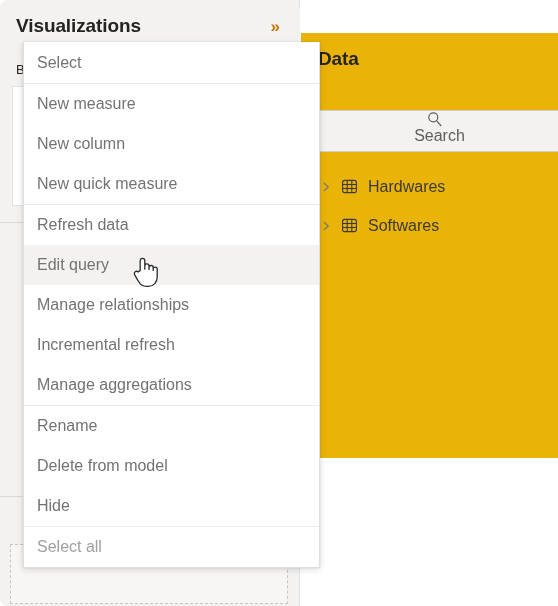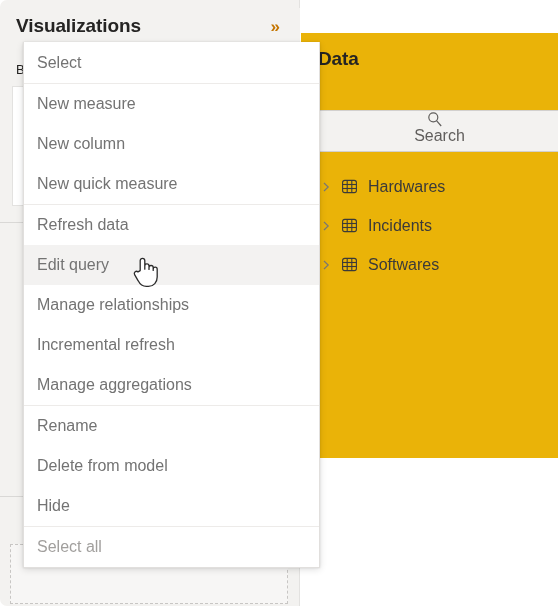--- a/index.html
+++ b/index.html
@@ -319,37 +319,20 @@
             <rect x="1.6" y="2.4" width="13.8" height="12.2" rx="2.2"></rect>
             <line x1="1.6" y1="6.5" x2="15.4" y2="6.5"></line>
             <line x1="1.6" y1="10.5" x2="15.4" y2="10.5"></line>
             <line x1="6.2" y1="2.4" x2="6.2" y2="14.6"></line>
             <line x1="10.8" y1="2.4" x2="10.8" y2="14.6"></line>
           </svg>
         </span>
         <span class="tree-label">Hardwares</span>
       </div>
 
-      <div class="tree-item">
-        <span class="tree-chevron">
-          <svg width="12" height="12" viewBox="0 0 12 12" fill="none" stroke="currentColor" stroke-width="1.2">
-            <polyline points="4,2 8.2,6 4,10"></polyline>
-          </svg>
-        </span>
-        <span class="table-icon">
-          <svg width="17" height="17" viewBox="0 0 17 17" fill="none" stroke="currentColor" stroke-width="1.1">
-            <rect x="1.6" y="2.4" width="13.8" height="12.2" rx="2.2"></rect>
-            <line x1="1.6" y1="6.5" x2="15.4" y2="6.5"></line>
-            <line x1="1.6" y1="10.5" x2="15.4" y2="10.5"></line>
-            <line x1="6.2" y1="2.4" x2="6.2" y2="14.6"></line>
-            <line x1="10.8" y1="2.4" x2="10.8" y2="14.6"></line>
-          </svg>
-        </span>
-        <span class="tree-label">Incidents</span>
-      </div>
 
       <div class="tree-item">
         <span class="tree-chevron">
           <svg width="12" height="12" viewBox="0 0 12 12" fill="none" stroke="currentColor" stroke-width="1.2">
             <polyline points="4,2 8.2,6 4,10"></polyline>
           </svg>
         </span>
         <span class="table-icon">
           <svg width="17" height="17" viewBox="0 0 17 17" fill="none" stroke="currentColor" stroke-width="1.1">
             <rect x="1.6" y="2.4" width="13.8" height="12.2" rx="2.2"></rect>

